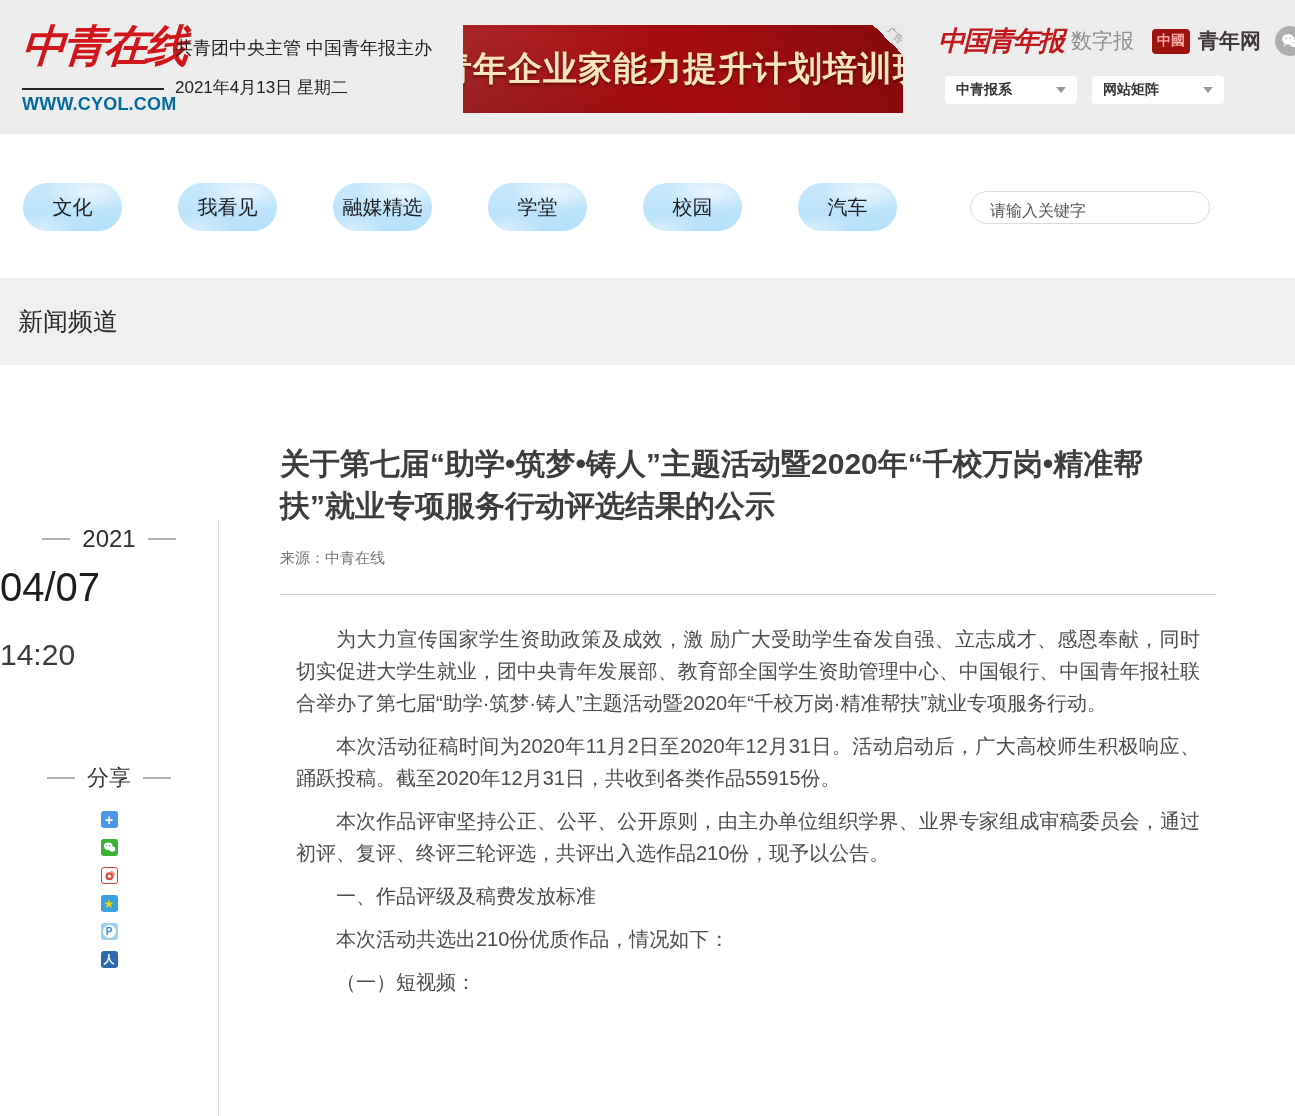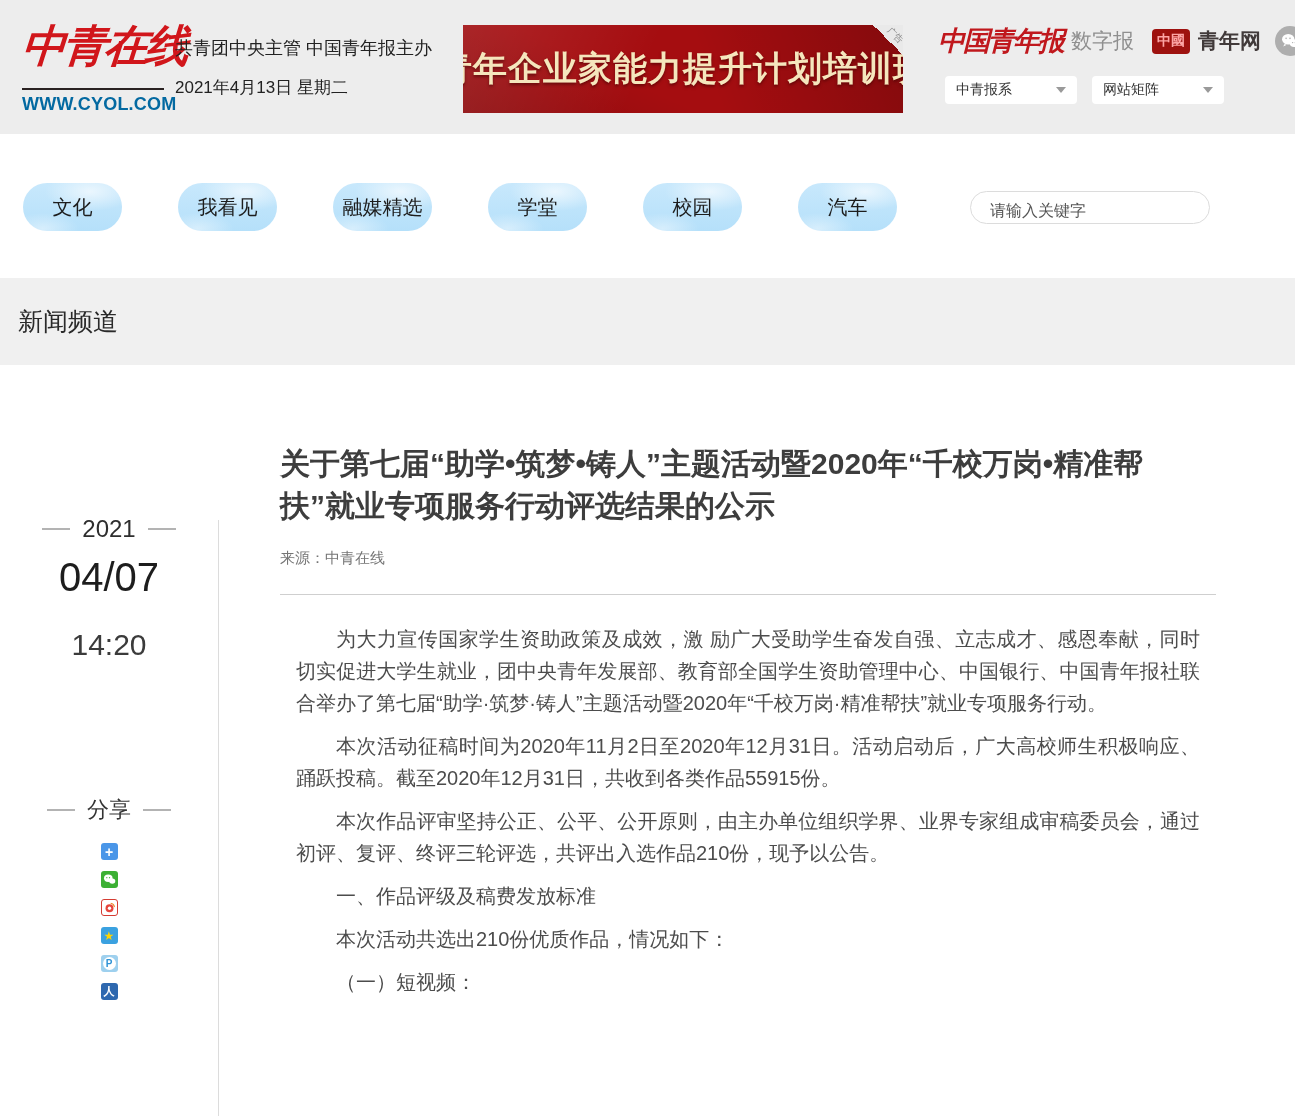--- a/index.html
+++ b/index.html
@@ -68,21 +68,21 @@
     width: 30px; height: 30px; border-radius: 50%; background: #aeaeae;
     display: flex; align-items: center; justify-content: center; margin-left: 6px;
   }
 
   .dropdown-row { position: absolute; left: 945px; top: 76px; display: flex; gap: 15px; }
   .dropdown {
     width: 132px; height: 28px; background: #fff; border-radius: 4px;
     display: flex; align-items: center; justify-content: space-between;
     padding: 0 11px; cursor: pointer;
   }
-  .dropdown-label { font-size: 14px; color: #333; }
+  .dropdown-label { font-size: 14px; color: #333; font-weight: bold; }
   .caret {
     width: 0; height: 0; border-left: 5px solid transparent;
     border-right: 5px solid transparent; border-top: 6px solid #9a9a9a;
   }
 
   
   .navbar { position: relative; height: 144px; background: #fff; }
   .nav-buttons { position: absolute; left: 23px; top: 49px; display: flex; gap: 56px; }
   .nav-pill {
     width: 99px; height: 48px; border-radius: 24px; border: none; cursor: pointer;
@@ -109,28 +109,28 @@
   .channelbar {
     height: 87px; background: #f0f0f0; display: flex; align-items: center;
     padding-left: 18px;
   }
   .channel-title { font-size: 25px; color: #2a2a2a; }
 
   
   .main { position: relative; height: 751px; background: #fff; overflow: hidden; }
   .v-divider { position: absolute; left: 218px; top: 155px; bottom: 0; width: 1px; background: #dcdcdc; }
 
-  .date-block { position: absolute; left: 0; top: 150px; width: 218px; text-align: center; }
+  .date-block { position: absolute; left: 0; top: 160px; width: 218px; }
   .dash-row { display: flex; align-items: center; justify-content: center; gap: 12px; }
   .dash { width: 28px; border-top: 2px solid #b3b3b3; }
   .year-text { font-size: 24px; color: #2e2e2e; }
   .day-text { font-size: 40px; color: #1d1d1d; margin-top: 12px; }
   .time-text { font-size: 30px; color: #3b3b3b; margin-top: 28px; }
 
-  .share-block { position: absolute; left: 0; top: 398px; width: 218px; text-align: center; margin-top: 32px; }
+  .share-block { position: absolute; left: 0; top: 398px; width: 218px; text-align: center; }
   .share-text { font-size: 22px; color: #333; }
   .share-icons { margin-top: 18px; display: flex; flex-direction: column; align-items: center; gap: 11px; }
   .sicon {
     width: 17px; height: 17px; border-radius: 3px; cursor: pointer;
     display: flex; align-items: center; justify-content: center; overflow: hidden;
   }
   .sicon-plus { background: #4a96e8; color: #fff; font-size: 14px; font-weight: bold; line-height: 1; }
   .sicon-wechat { background: #3cb034; }
   .sicon-weibo { background: #fff; border: 1px solid #d43c33; }
   .sicon-qzone { background: #3aa1e0; color: #ffd400; font-size: 12px; line-height: 1; }

